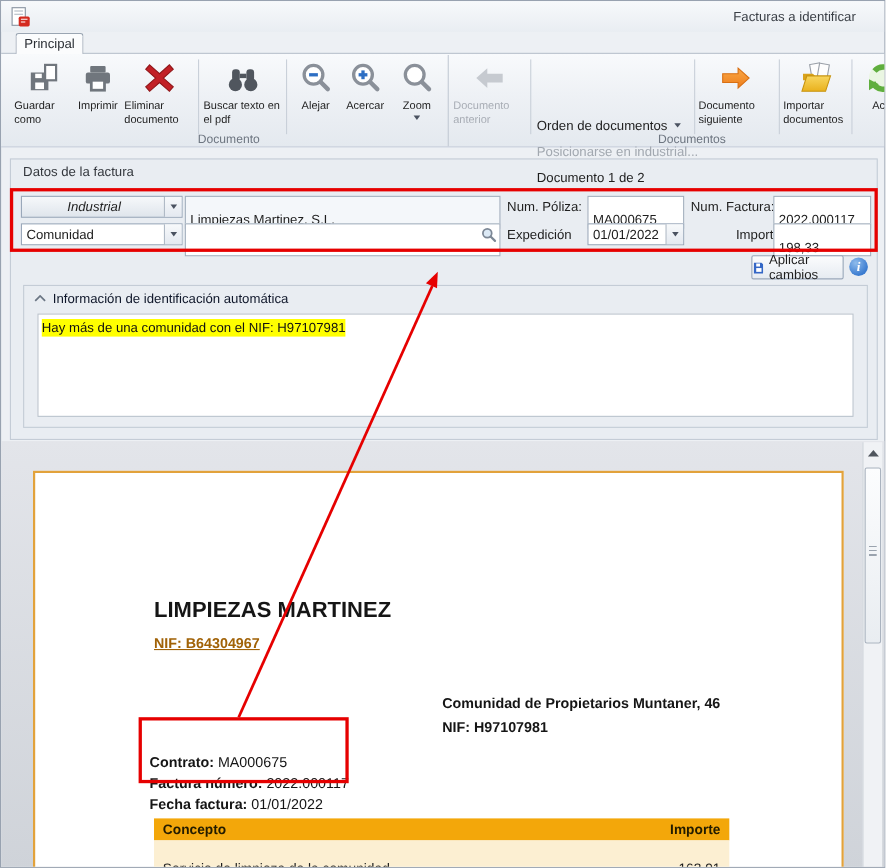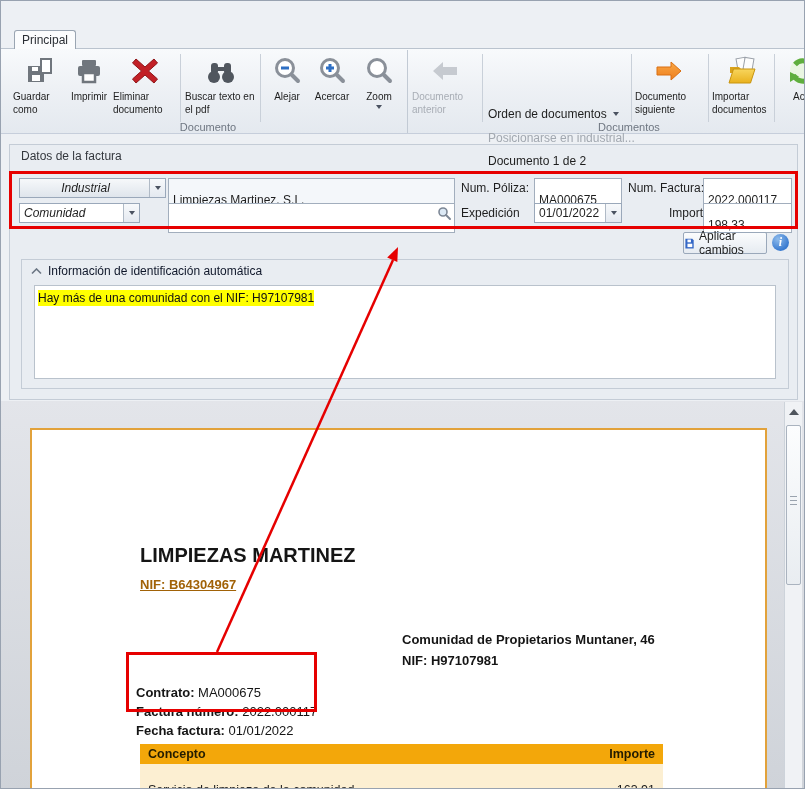--- a/index.html
+++ b/index.html
@@ -91,20 +91,31 @@
   .sb-grip{position:absolute;left:789px;top:495px;width:7px;height:10px;
     background:repeating-linear-gradient(#9aa3ae 0 1px,transparent 1px 4px);}
   
   .overlay{position:absolute;left:0;top:0;width:805px;height:789px;pointer-events:none;z-index:10;}
 </style>
 </head>
 <body>
 
 <div class="window">
 
+  <div class="titlebar">
+    <svg class="app-icon" viewBox="0 0 19 19">
+      <rect x="2" y="1" width="12" height="16" fill="#fff" stroke="#8893a0"></rect>
+      <line x1="4" y1="4" x2="12" y2="4" stroke="#aab3be"></line>
+      <line x1="4" y1="7" x2="12" y2="7" stroke="#aab3be"></line>
+      <rect x="8" y="9" width="10" height="9" rx="1.5" fill="#d42a1f"></rect>
+      <line x1="10" y1="11.5" x2="16" y2="11.5" stroke="#fff"></line>
+      <line x1="10" y1="14" x2="14" y2="14" stroke="#fff"></line>
+    </svg>
+    <div class="win-title">Facturas a identificar</div>
+  </div>
 
   <div class="tabstrip"></div>
   <div class="tab">Principal</div>
 
   <div class="ribbon">
 
     <div class="rbtn" style="left:12px;width:54px;">
       <svg class="ic" viewBox="0 0 32 32">
         <path d="M4 11h13l3 3v13H4z" fill="#70767d"></path>
         <rect x="8" y="20" width="8" height="6" fill="#fff"></rect>
@@ -253,21 +264,21 @@
     <div class="arrowbox">
         <span class="tri-down"></span>
       </div>
   </div>
   <div class="fld ro" style="left:167px;top:177px;width:287px;">Limpiezas Martinez, S.L.</div>
   <div class="flabel" style="left:460px;top:180px;">Num. Póliza:</div>
   <div class="fld" style="left:533px;top:177px;width:88px;">MA000675</div>
   <div class="flabel" style="left:627px;top:180px;">Num. Factura:</div>
   <div class="fld" style="left:702px;top:177px;width:89px;">2022.000117</div>
 
-  <div class="combo" style="left:18px;top:202px;width:121px;font-style:italic;">
+  <div class="combo" style="left:18px;top:202px;width:147px;">
     <div class="txt">Comunidad</div>
     <div class="arrowbox">
         <span class="tri-down"></span>
       </div>
   </div>
   <div class="fld" style="left:167px;top:202px;width:287px;"></div>
   <svg style="position:absolute;left:436px;top:205px;" width="15" height="15" viewBox="0 0 15 15">
     <circle cx="6" cy="6" r="4" fill="#dce9f5" stroke="#7c8795" stroke-width="1.6"></circle>
     <line x1="9" y1="9" x2="13" y2="13" stroke="#7c8795" stroke-width="2" stroke-linecap="round"></line>
   </svg>

